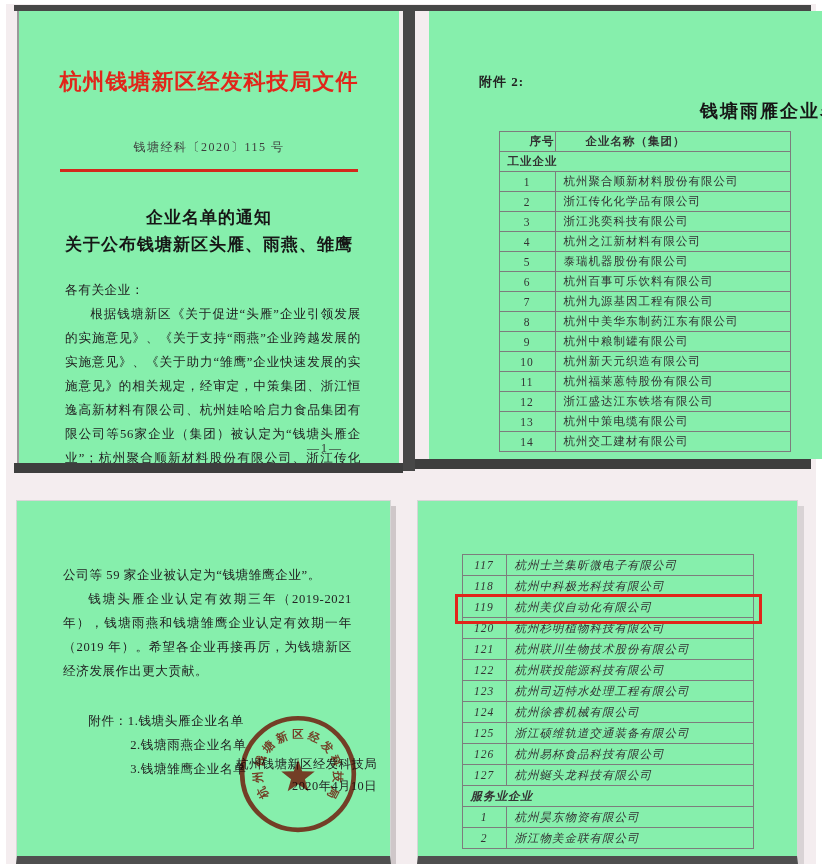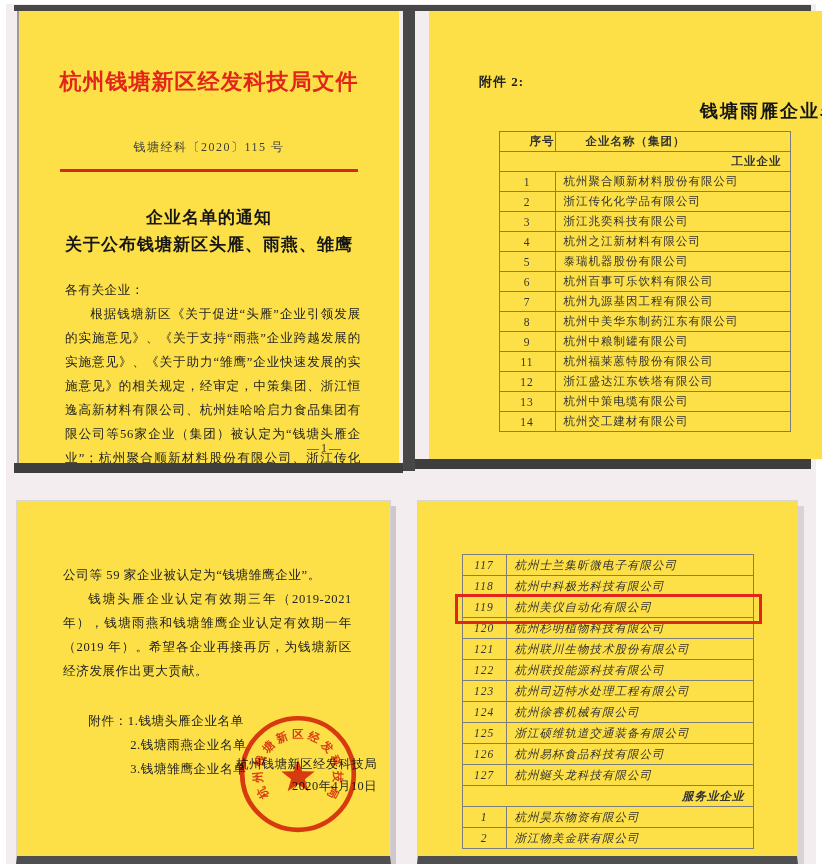--- a/index.html
+++ b/index.html
@@ -16,21 +16,21 @@
   .edge { position: absolute; background: #474747; }
   .edge.top    { left: 14px;  top: 5px;   width: 796px; height: 6px; }
   .edge.mid    { left: 403px; top: 5px;   width: 12px;  height: 466px; }
   .edge.right  { left: 798px; top: 5px;   width: 13px;  height: 461px; }
   .edge.botL   { left: 14px;  top: 463px; width: 389px; height: 10px; background:#3e3e3e; }
   .edge.botR   { left: 415px; top: 459px; width: 396px; height: 10px; background:#3e3e3e; }
   .soft { position: absolute; background: #cfc7c9; }
   .soft.r3 { left: 391px; top: 506px; width: 5px; height: 358px; }
   .soft.r4 { left: 798px; top: 506px; width: 6px; height: 358px; background:#d9d3d5; }
 
-  .page { position: absolute; background: #fde047; overflow: hidden; }
+  .page { position: absolute; background: #86efac; overflow: hidden; }
   #p1 { left: 17px;  top: 11px;  width: 382px; height: 452px; border-left: 2px solid #9a9a9a; }
   #p2 { left: 429px; top: 11px;  width: 431px; height: 448px; }
   #p3 { left: 16px;  top: 500px; width: 375px; height: 364px; border: 1px solid #d6d6d6; border-bottom: 8px solid #4f4f4f; }
   #p4 { left: 417px; top: 500px; width: 381px; height: 364px; border: 1px solid #d6d6d6; border-bottom: 8px solid #4f4f4f; }
 
   
   .org-title {
     margin-top: 56px; text-align: center;
     color: #e2251a; font-size: 22px; font-weight: bold; letter-spacing: 1px;
   }
@@ -41,21 +41,21 @@
   .para { text-indent: 2em; }
   .pageno { position: absolute; right: 56px; bottom: 7px; font-size: 12px; color: #333; letter-spacing: 2px; }
 
   
   .att-label { margin: 62px 0 0 50px; font-size: 13px; font-weight: bold; color: #222; letter-spacing: 1px; }
   .tbl-title { margin-top: 8px; text-align: right; font-size: 18px; font-weight: bold; letter-spacing: 2px; color: #161616; }
   table.lst { margin: 8px auto 0; width: 292px; border-collapse: collapse; font-size: 11.5px; color: #333; }
   table.lst td { border: 1px solid #7d7d7d; height: 20px; padding: 0 8px; letter-spacing: 1px; white-space: nowrap; }
   table.lst td.no { width: 44px; text-align: center; padding: 0; }
   table.lst td.hdr { font-weight: bold; padding-left: 30px; }
-  table.lst td.sec { text-align: right; font-weight: bold; }
+  table.lst td.sec { text-align: left; font-weight: bold; }
   #p4 table.lst td { height: 21px; font-style: italic; }
   #p4 table.lst { margin-top: 53px; }
   .hl-box { position: absolute; left: 37px; top: 93px; width: 307px; height: 30px; border: 3px solid #e1251b; }
 
   
   .close-text { margin: 62px 38px 12px 46px; font-size: 12.6px; line-height: 24px; color: #222; text-align: justify; letter-spacing: 0.6px; }
   .attachments { margin-top: 26px; }
   .att-line { margin-left: 2em; }
   .att-line.cont { margin-left: calc(2em + 42px); }
   .signer-block { position: absolute; left: 205px; top: 252px; width: 155px; text-align: right; font-size: 12.3px; color: #222; line-height: 22px; letter-spacing: 0.5px; }
@@ -131,20 +131,24 @@
           <td class="no">7</td>
           <td>杭州九源基因工程有限公司</td>
         </tr>
     <tr>
           <td class="no">8</td>
           <td>杭州中美华东制药江东有限公司</td>
         </tr>
     <tr>
           <td class="no">9</td>
           <td>杭州中粮制罐有限公司</td>
+        </tr>
+    <tr>
+          <td class="no">10</td>
+          <td>杭州新天元织造有限公司</td>
         </tr>
     <tr>
           <td class="no">11</td>
           <td>杭州福莱蒽特股份有限公司</td>
         </tr>
     <tr>
           <td class="no">12</td>
           <td>浙江盛达江东铁塔有限公司</td>
         </tr>
     <tr>

